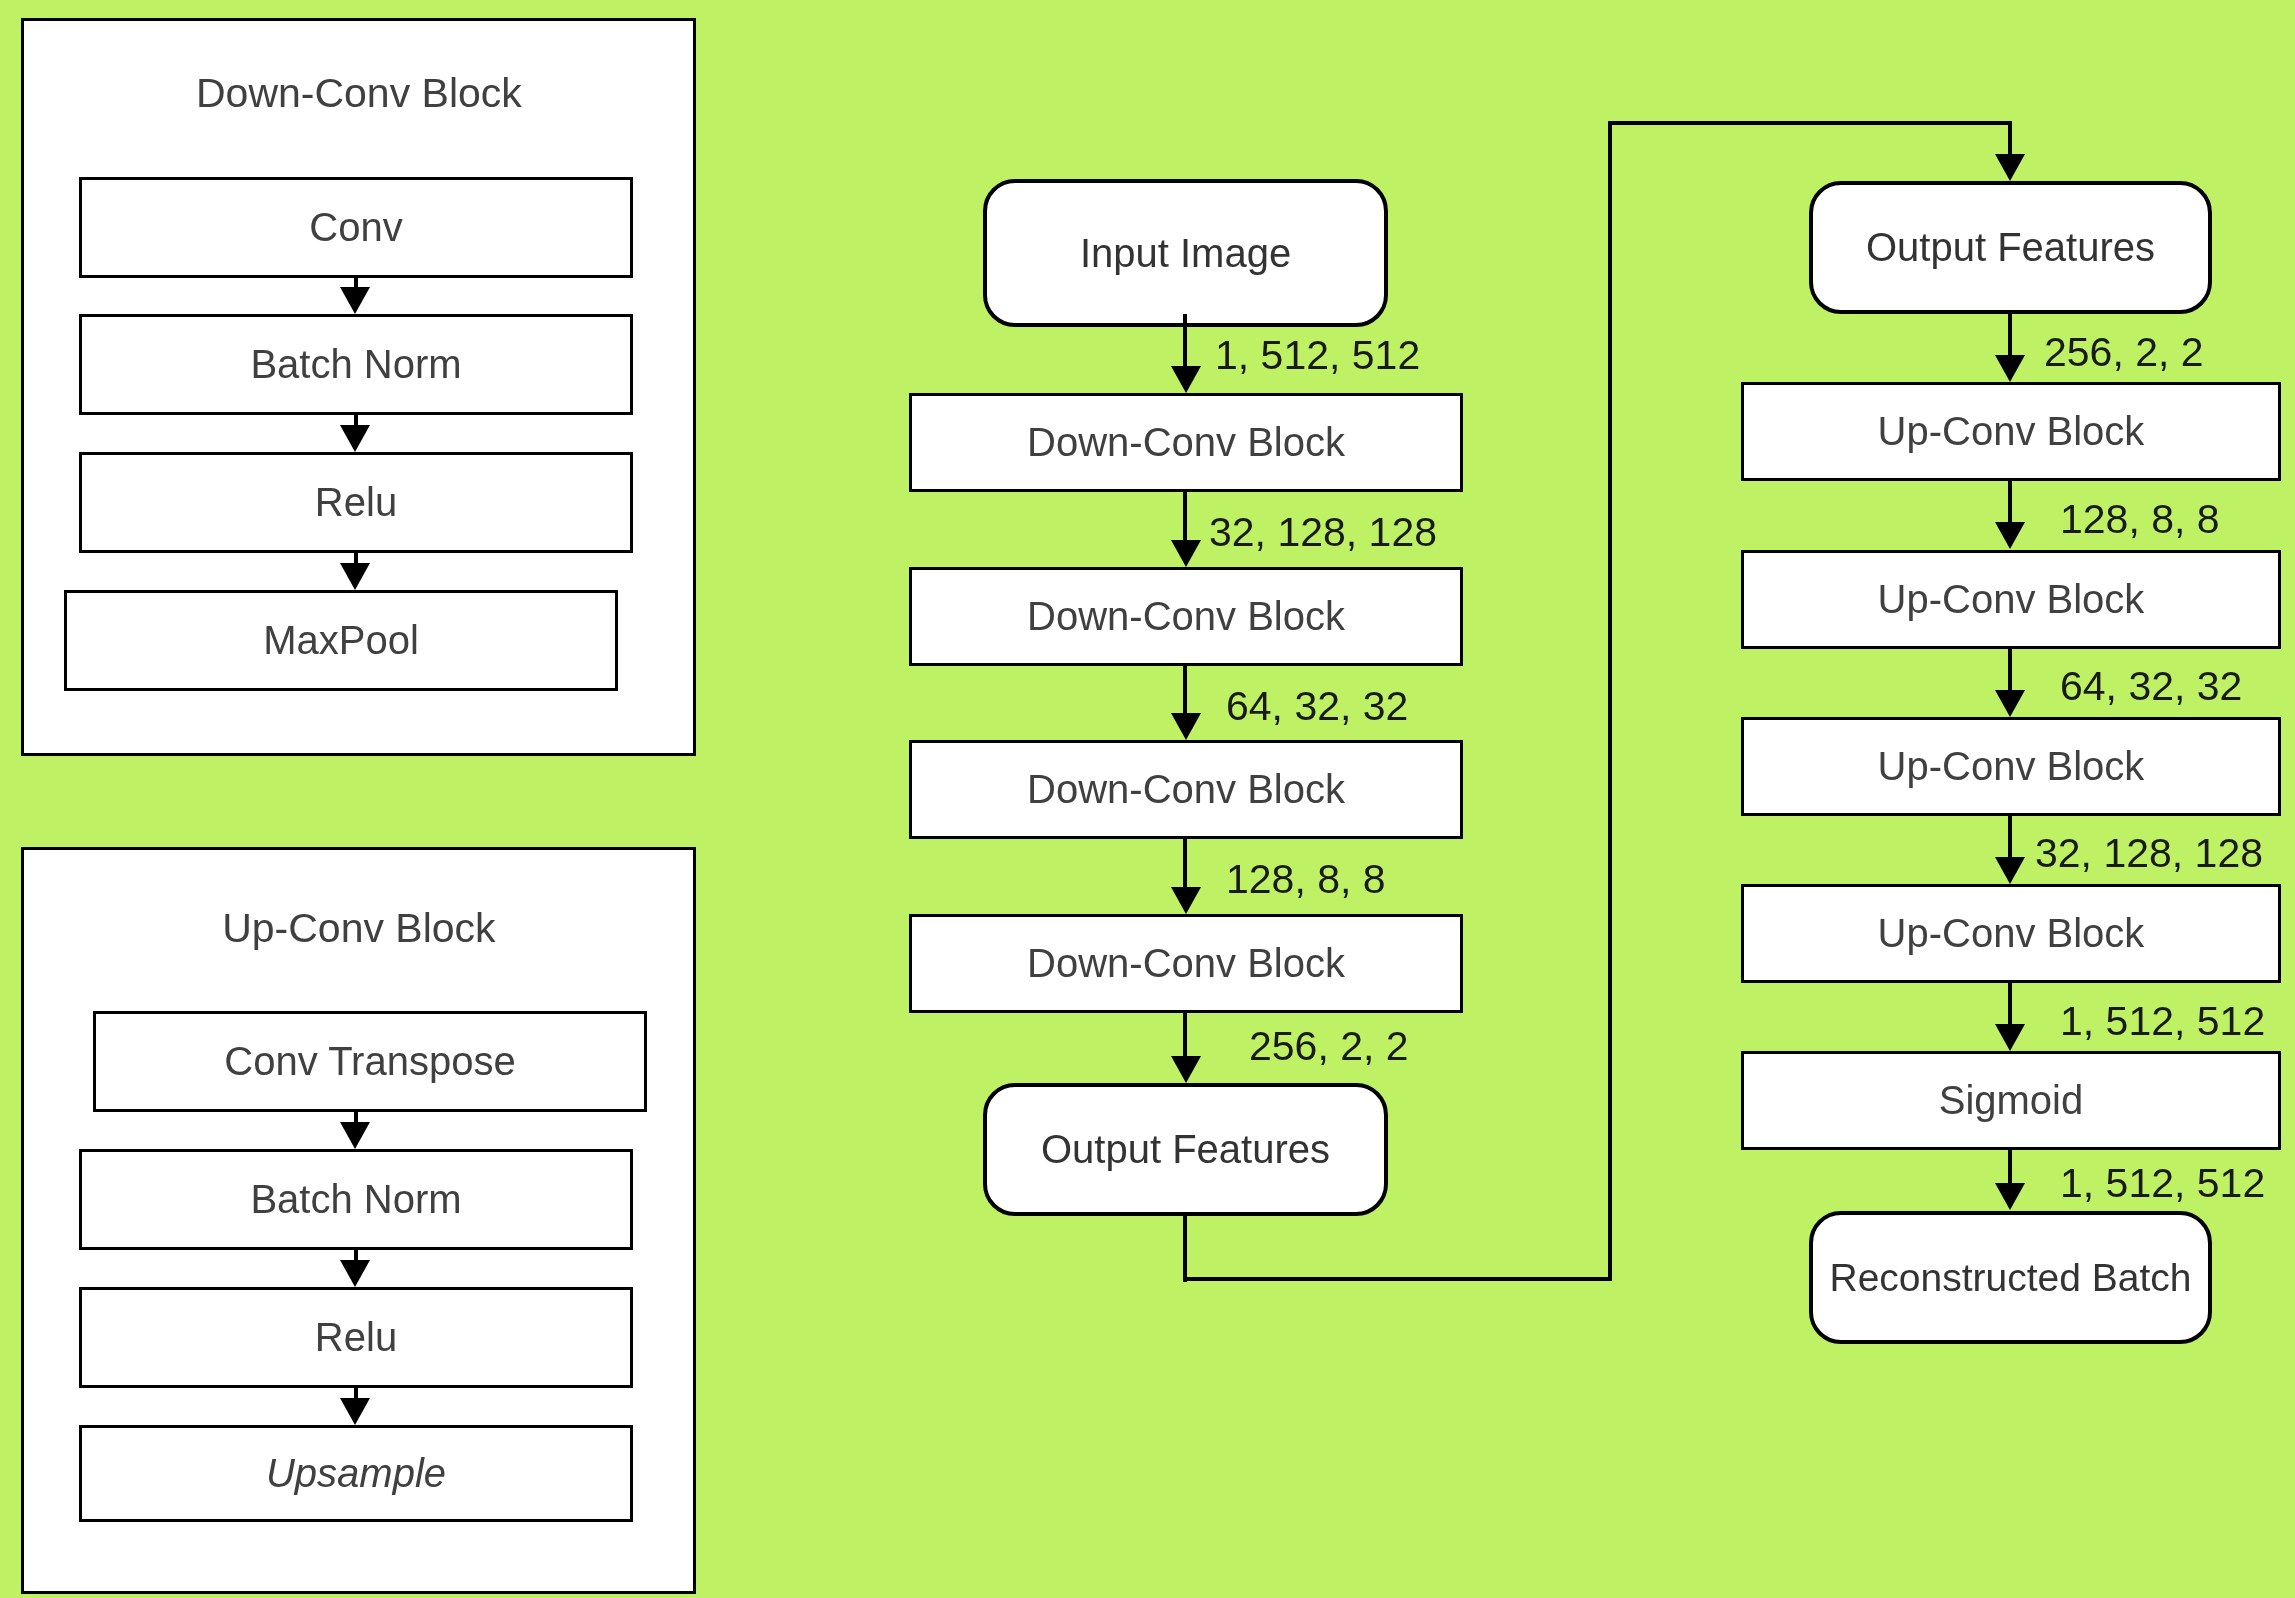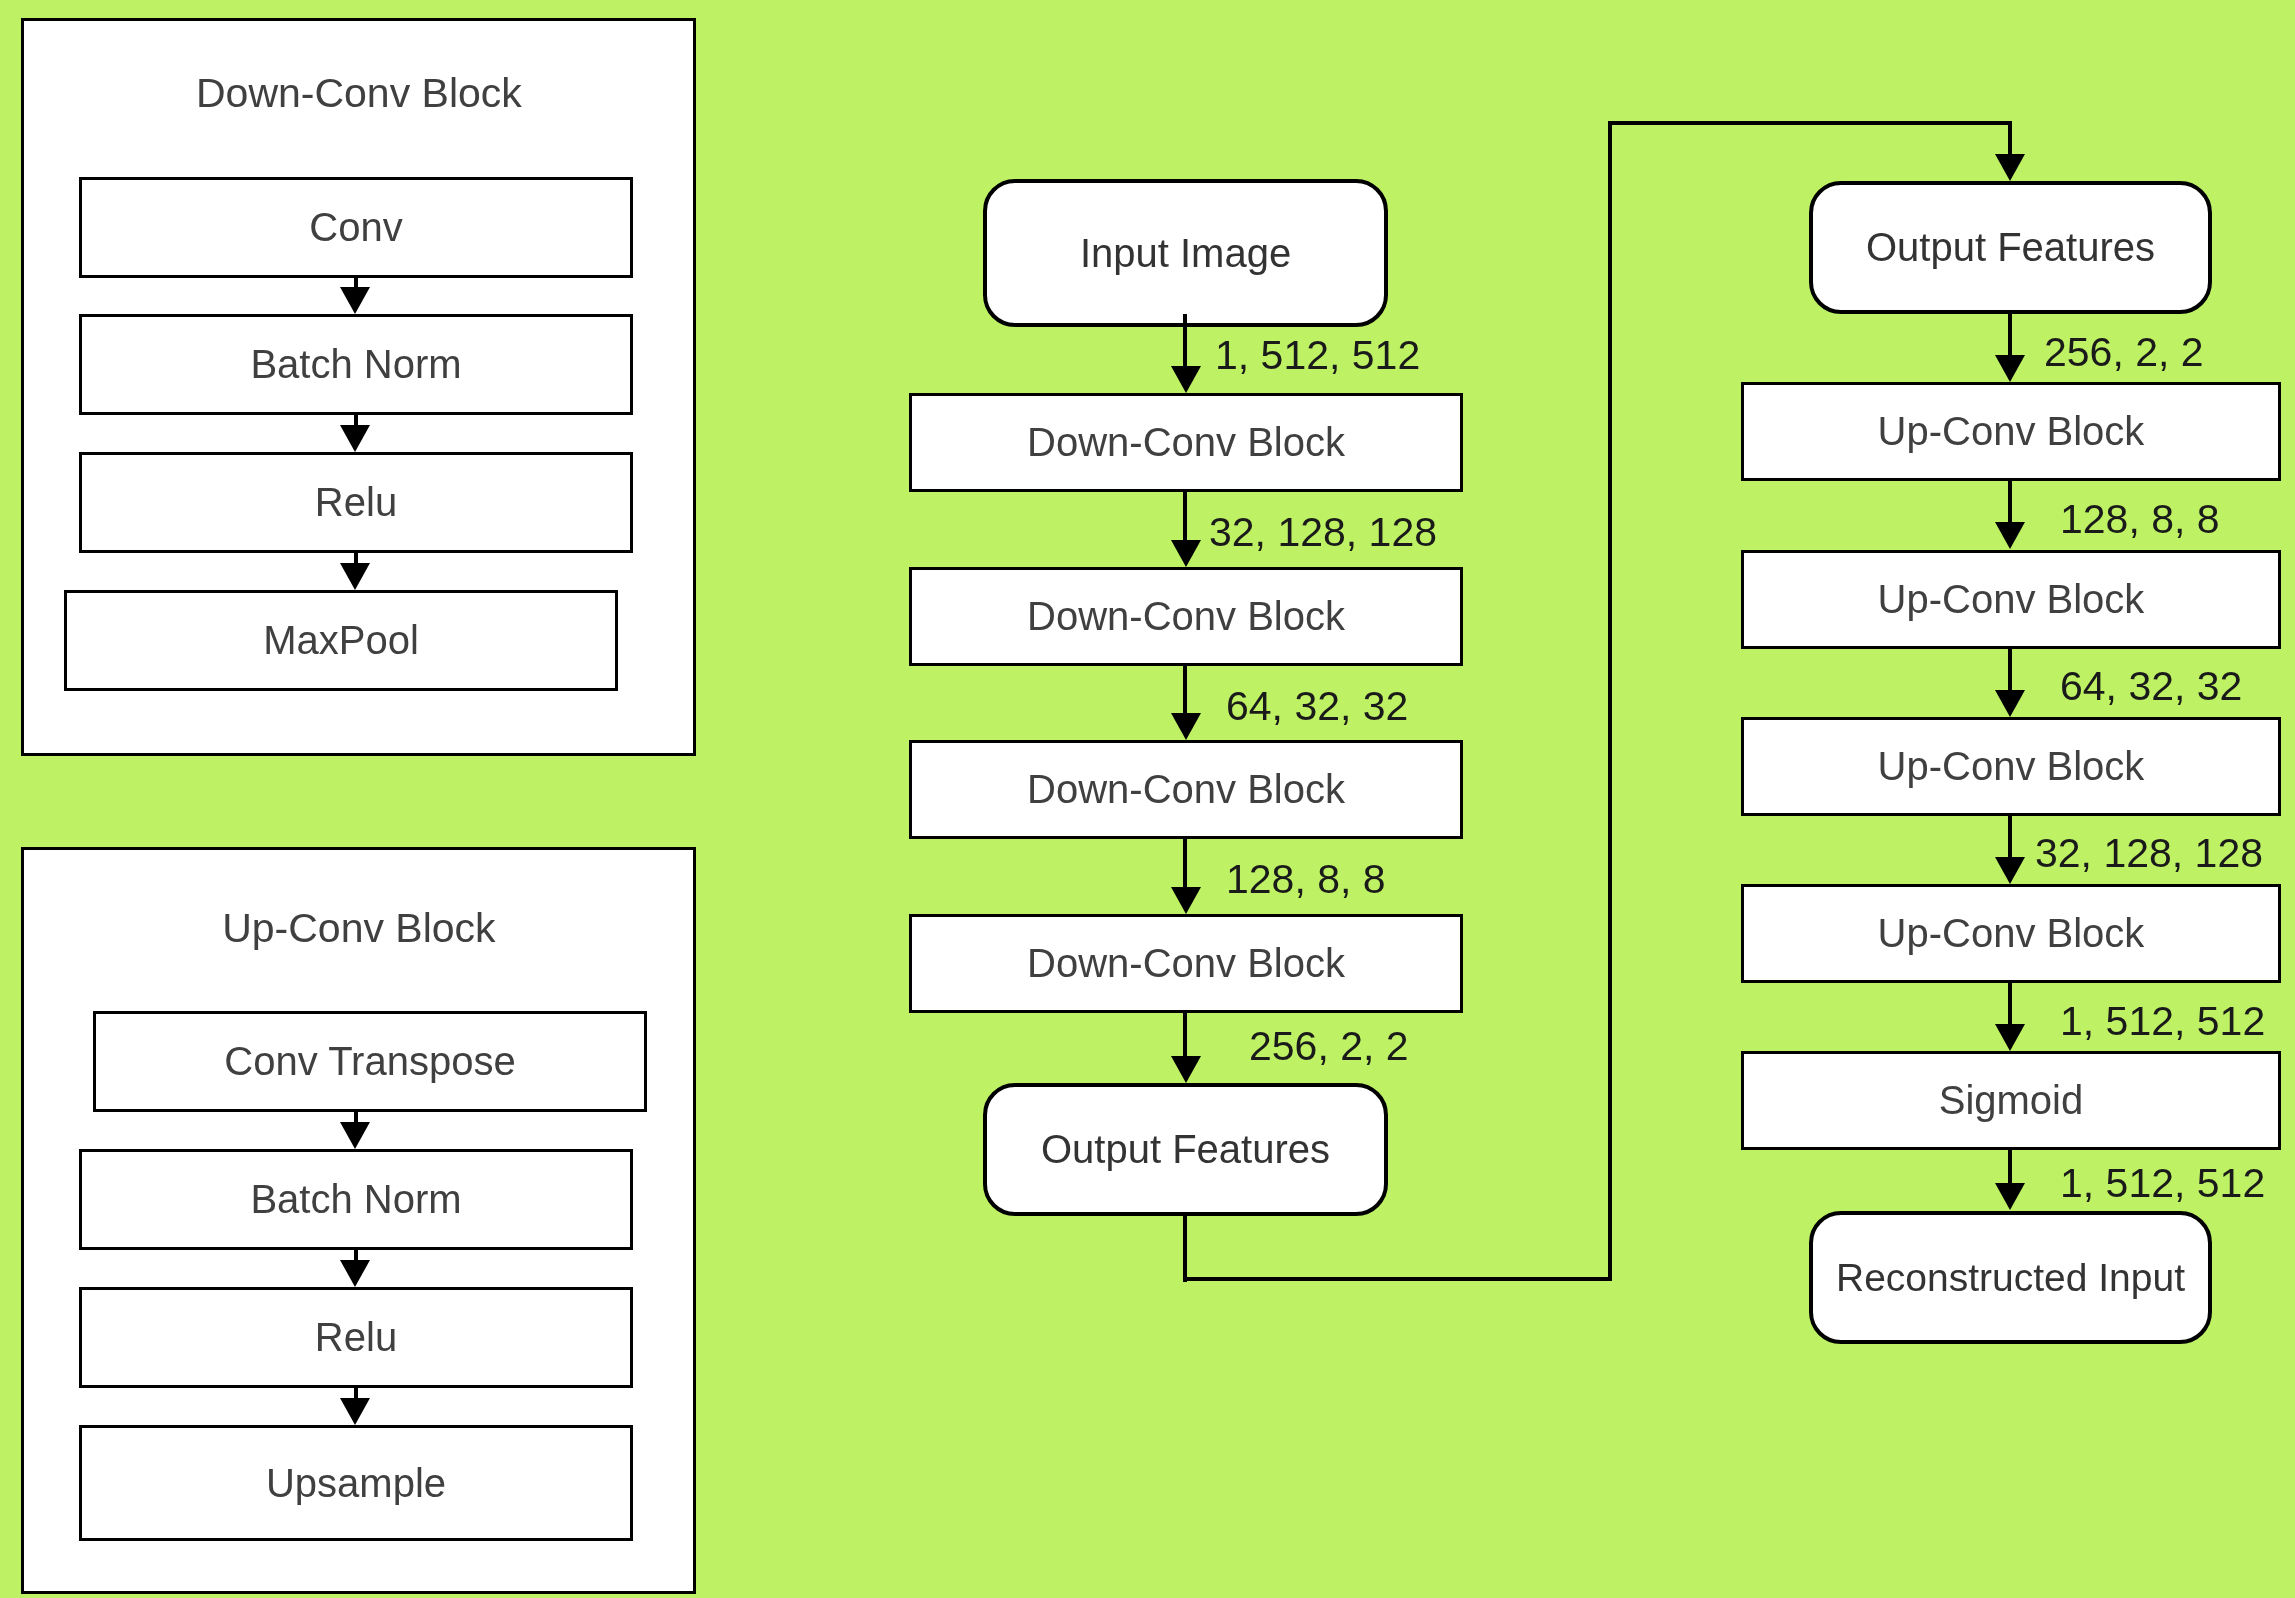--- a/index.html
+++ b/index.html
@@ -85,21 +85,21 @@
   <div class="head" style="left:340px; top:425px;"></div>
   <div class="stem" style="left:354px; top:553px; height:21.4px;"></div>
   <div class="head" style="left:340px; top:563px;"></div>
 
   <div class="cont" style="left:21.4px; top:847px; width:675px; height:747px;"></div>
   <div class="ctitle" style="left:21.4px; top:903px; width:675px; height:50px;">Up-Conv Block</div>
 
   <div class="box" style="left:93px; top:1011px; width:554px; height:101px;">Conv Transpose</div>
   <div class="box" style="left:79px; top:1149px; width:554px; height:101px;">Batch Norm</div>
   <div class="box" style="left:79px; top:1287px; width:554px; height:101px;">Relu</div>
-  <div class="box" style="left:79px; top:1425px; width:554px; height:116px;">Upsample</div>
+  <div class="box" style="left:79px; top:1425px; width:554px; height:97px;font-style:italic;">Upsample</div>
 
   <div class="stem" style="left:354px; top:1112px; height:21.4px;"></div>
   <div class="head" style="left:340px; top:1122px;"></div>
   <div class="stem" style="left:354px; top:1250px; height:21.4px;"></div>
   <div class="head" style="left:340px; top:1260px;"></div>
   <div class="stem" style="left:354px; top:1388px; height:21.4px;"></div>
   <div class="head" style="left:340px; top:1398px;"></div>
 
   <div class="box rbox" style="left:983px; top:179px; width:405px; height:148px;">Input Image</div>
 
@@ -169,16 +169,16 @@
   <div class="stem" style="left:2008px; top:983px; height:44px;"></div>
   <div class="head" style="left:1995px; top:1024px;"></div>
   <div class="lbl" style="left:2060px; top:1021px;">1, 512, 512</div>
 
   <div class="box" style="left:1741px; top:1051px; width:540px; height:99px;">Sigmoid</div>
 
   <div class="stem" style="left:2008px; top:1150px; height:37px;"></div>
   <div class="head" style="left:1995px; top:1183px;"></div>
   <div class="lbl" style="left:2060px; top:1183px;">1, 512, 512</div>
 
-  <div class="box rbox" style="left:1809px; top:1211px; width:403px; height:133px; font-size:39px;">Reconstructed Input</div>
+  <div class="box rbox" style="left:1809px; top:1211px; width:403px; height:133px; font-size:39px;">Reconstructed Batch</div>
 
 </div>
 
 
 </body></html>

